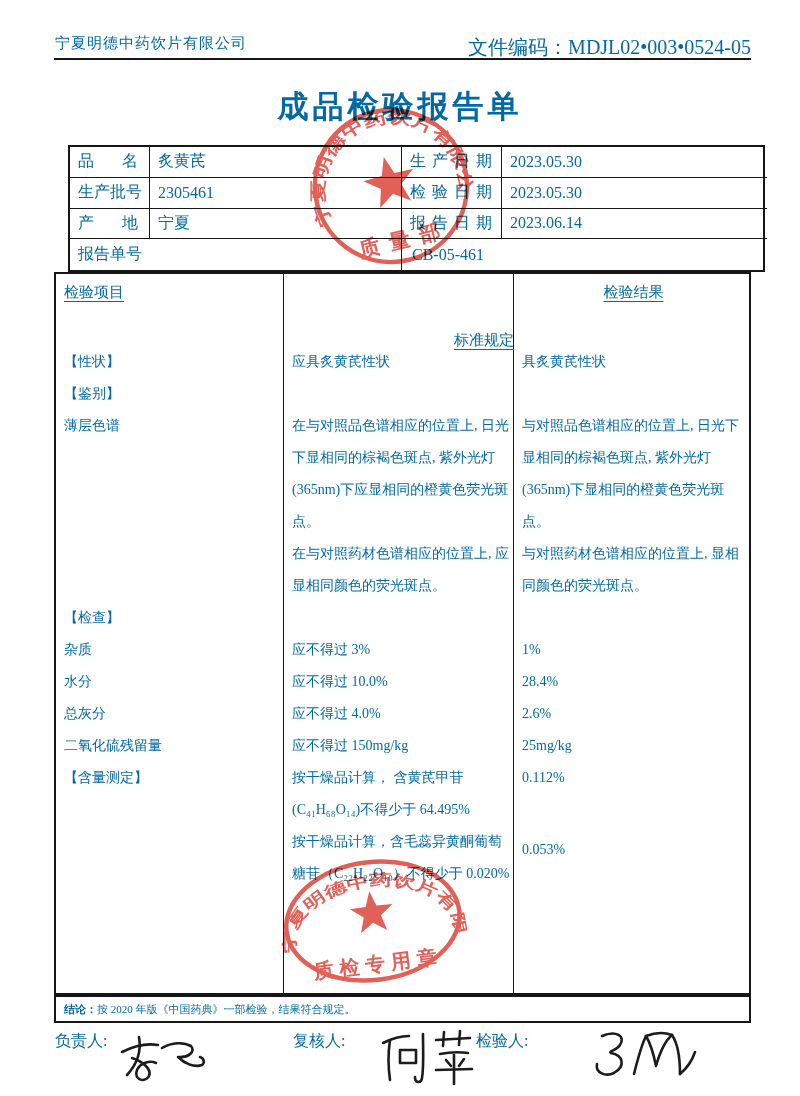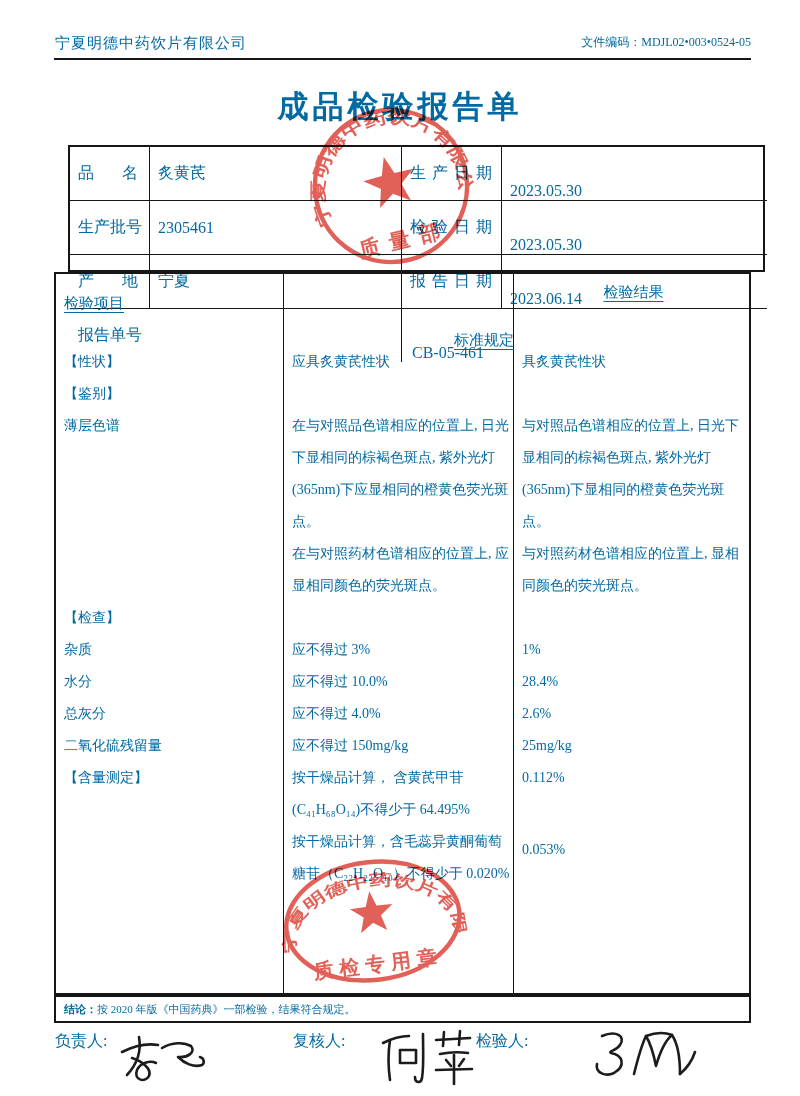--- a/index.html
+++ b/index.html
@@ -3,48 +3,48 @@
 <meta charset="utf-8">
 <style>
   html,body { margin:0; padding:0; background:#ffffff; }
   .page {
     position:relative; width:800px; height:1096px; background:#ffffff;
     font-family:"Liberation Serif","DejaVu Serif",serif; color:#0369a1;
     overflow:hidden;
   }
   
   .hdr-company { position:absolute; left:55px; top:34px; font-size:15px; letter-spacing:1px; }
-  .hdr-code    { position:absolute; right:49px; top:34px; font-size:12px; }
+  .hdr-code    { position:absolute; right:49px; top:34px; font-size:20px; }
   .hdr-rule    { position:absolute; left:54px; top:58px; width:697px; height:2px; background:#161616; }
   
   .title { position:absolute; left:0; top:86px; width:100%; text-align:center;
            font-size:31px; font-weight:bold; letter-spacing:4px; }
   
   .info-table {
     position:absolute; left:68px; top:145px; width:697px; height:127px;
     border:2px solid #161616; box-sizing:border-box;
     display:grid; grid-template-columns:80px 252px 100px 265px;
     grid-template-rows:1fr 1fr 1fr 1fr; font-size:16px;
   }
   .icell { border-right:1.5px solid #161616; border-bottom:1.5px solid #161616;
            display:flex; align-items:center; padding:0 8px; box-sizing:border-box;
            white-space:nowrap; }
-  .icell.no-r { border-right:none;margin-top:35px; }
+  .icell.no-r { border-right:none; }
   .icell.no-b { border-bottom:none; }
   .icell.span12 { grid-column:1 / 3; }
   .icell.span34 { grid-column:3 / 5; padding-left:10px; }
   .icell.lsp { letter-spacing:6px; }
   
   .main-table { position:absolute; left:54px; top:272px; width:697px; height:723px;
                 border:2px solid #161616; box-sizing:border-box; }
   .vline { position:absolute; top:0; bottom:0; width:1.5px; background:#161616; }
   .vline.v1 { left:226.5px; } .vline.v2 { left:456.5px; }
   .th { position:absolute; top:9px; font-size:15px; text-decoration:underline;
         text-underline-offset:4px; }
-  .th.th-item { left:8px;margin-top:11px; }
+  .th.th-item { left:8px; }
   .th.th-std  { left:228px; width:230px; text-align:right;margin-top:48px; }
   .th.th-res  { left:458px; width:239px; text-align:center; }
   .trows { position:absolute; left:0; top:72px; width:100%; }
   .trow { display:grid; grid-template-columns:228px 230px 239px; align-items:start; }
   .tcell { font-size:14px; line-height:32px; white-space:pre-line;
            box-sizing:border-box; min-height:32px; }
   .tc-item { padding-left:8px; }
   .tc-std  { padding-left:8px; padding-right:2px; }
   .tc-res  { padding-left:8px; padding-right:2px; }
   .trow.last .tc-res { padding-top:8px; }

